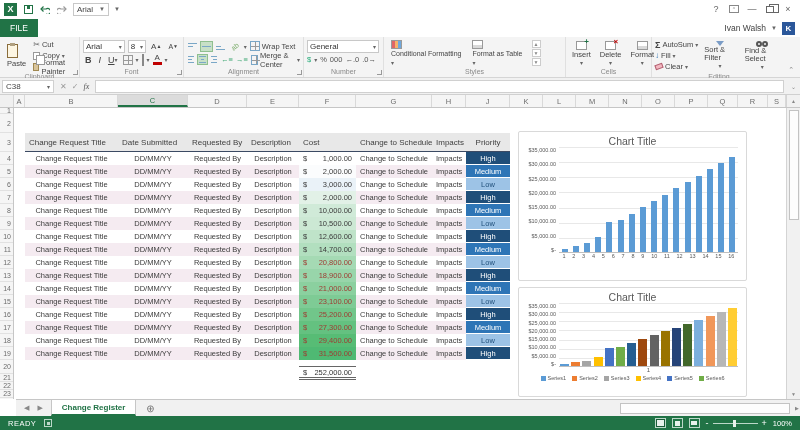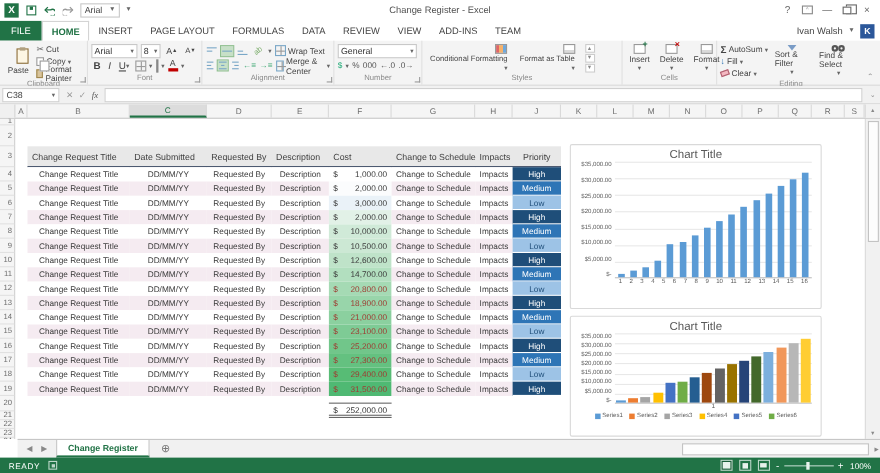--- a/index.html
+++ b/index.html
@@ -30,21 +30,21 @@
   .rtab { padding:0 8px; display:flex; align-items:center; font-size:8.5px; color:#444; }
   .rtab.active { color:#217346; background:#fff; border:1px solid #d4d4d4; border-bottom:none; font-weight:bold; }
   .userarea { margin-left:auto; display:flex; align-items:center; gap:5px; padding-right:5px; font-size:8.5px; color:#444; }
   .avatar { width:13px; height:13px; background:#2b579a; color:#fff; display:flex; align-items:center; justify-content:center; font-size:8px; font-weight:bold; }
   
   .ribbon { position:absolute; left:0; top:37px; width:800px; height:41px; background:#f4f4f4; border-bottom:1px solid #d5d5d5; display:flex; }
   .rgroup { display:flex; flex-direction:column; border-right:1px solid #e0e0e0; padding:2px 3px 0 3px; position:relative; }
   .rcontent { flex:1; display:flex; align-items:stretch; gap:3px; }
   .rlabel { height:10px; font-size:7px; color:#8a8a8a; text-align:center; line-height:10px; }
   .launcher { position:absolute; right:1px; bottom:2px; width:5px; height:5px; border-right:1px solid #999; border-bottom:1px solid #999; }
-  .bigbtn { display:flex; flex-direction:column; align-items:flex-end; justify-content:center; font-size:7.5px; color:#444; padding:0 4px; gap:1px; }
+  .bigbtn { display:flex; flex-direction:column; align-items:flex-start; justify-content:center; font-size:7.5px; color:#444; padding:0 4px; gap:1px; }
   .smallcol { display:flex; flex-direction:column; justify-content:space-around; }
   .smallbtn { display:flex; align-items:center; gap:2px; font-size:7.5px; color:#444; height:11px; }
   .twoRow { display:flex; flex-direction:column; justify-content:space-evenly; }
   .iconrow { display:flex; align-items:center; gap:3px; height:13px; }
   .clip-ic { width:11px; height:14px; border:1px solid #8a6d3b; background:#fdf6e3; position:relative; }
   .clip-ic::before { content:""; position:absolute; left:2px; top:-2px; width:5px; height:3px; background:#b0a080; }
   .scissors { color:#666; font-size:8px; }
   .copy-ic { width:7px; height:8px; border:1px solid #999; background:#fff; position:relative; }
   .copy-ic::before { content:""; position:absolute; left:2px; top:2px; width:7px; height:8px; border:1px solid #999; background:#fff; }
   .fp-ic { width:8px; height:8px; background:#d9c49a; border:1px solid #a08850; }
@@ -174,47 +174,35 @@
             <path d="M9,4 h-5 a3,3 0 1 0 0,5" fill="none" stroke="#9a9a9a" stroke-width="1.2"></path>
             <path d="M6.5,1.5 L9,4 L6.5,6.5" fill="none" stroke="#9a9a9a" stroke-width="1.2"></path>
           </svg>
       </div>
       <div class="qat-font">
         <span>Arial</span>
         <span class="caret">▼</span>
       </div>
       <span class="caret">▼</span>
     </div>
-    <div class="title-text">Change Register - Excel</div>
     <div class="winbtns">
       <div class="winbtn">?</div>
       <div class="winbtn">
           <span class="ribbonopt">^</span>
         </div>
       <div class="winbtn">—</div>
       <div class="winbtn">
           <span class="restore"></span>
         </div>
       <div class="winbtn">×</div>
     </div>
   </div>
 
   <div class="tabrow">
     <div class="filetab">FILE</div>
-    <div id="ribbonTabs" style="display:flex;">
-        <div class="rtab active">HOME</div>
-        <div class="rtab">INSERT</div>
-        <div class="rtab">PAGE LAYOUT</div>
-        <div class="rtab">FORMULAS</div>
-        <div class="rtab">DATA</div>
-        <div class="rtab">REVIEW</div>
-        <div class="rtab">VIEW</div>
-        <div class="rtab">ADD-INS</div>
-        <div class="rtab">TEAM</div>
-      </div>
     <div class="userarea">
       <span>Ivan Walsh</span>
       <span class="caret">▼</span>
       <div class="avatar">K</div>
     </div>
   </div>
 
   <div class="ribbon">
 
     <div class="rgroup" style="width:80px;">

